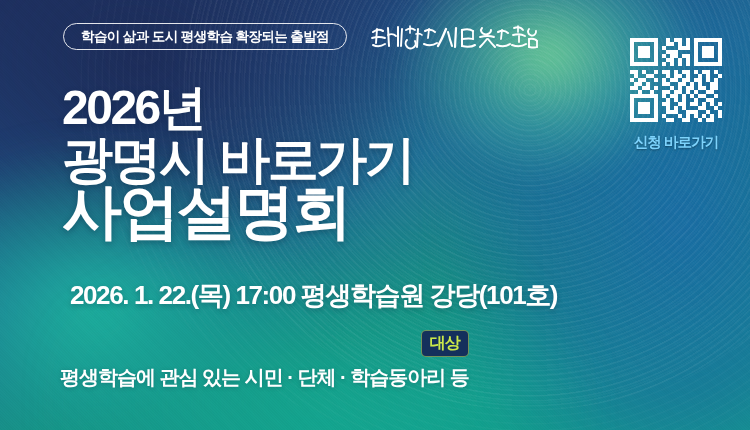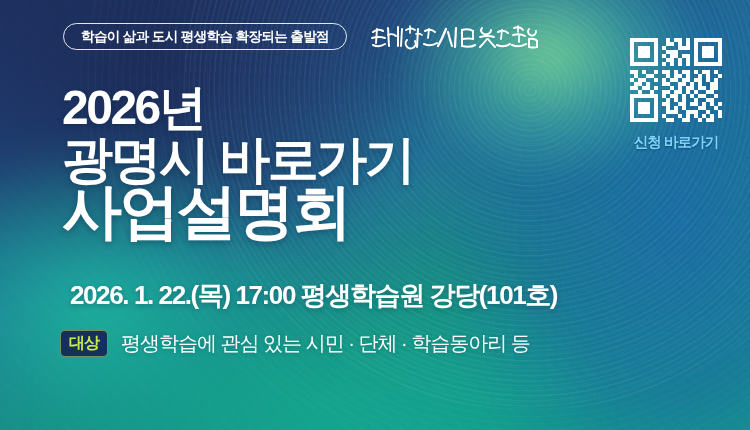--- a/index.html
+++ b/index.html
@@ -190,41 +190,42 @@
     letter-spacing: -1.4px;
     white-space: nowrap;
     text-shadow: 0 2px 5px rgba(10,40,60,0.30);
     margin-left: 8px;
   }
 
   .audience-row {
     position: absolute;
     left: 60px; top: 330px;
     display: flex;
-    align-items: flex-start;
-    gap: 13px;
+    align-items: flex-end;
+    gap: 7px;
+    flex-direction: column;
   }
   .audience-badge {
     display: inline-flex;
     align-items: center;
     justify-content: center;
     height: 27px;
     padding: 0 8px;
     background: #14305c;
     border: 1.5px solid rgba(190,230,90,0.55);
     border-radius: 5px;
     color: #cbe84a;
     font-size: 16px;
     font-weight: 800;
     letter-spacing: -1px;
   }
   .audience-text {
     color: #ffffff;
     font-size: 20px;
-    font-weight: 400;
+    font-weight: 700;
     letter-spacing: -1px;
     white-space: nowrap;
     text-shadow: 0 1px 4px rgba(10,40,60,0.28);
   }
 </style>
 </head>
 <body>
 
 <div class="banner">
 

